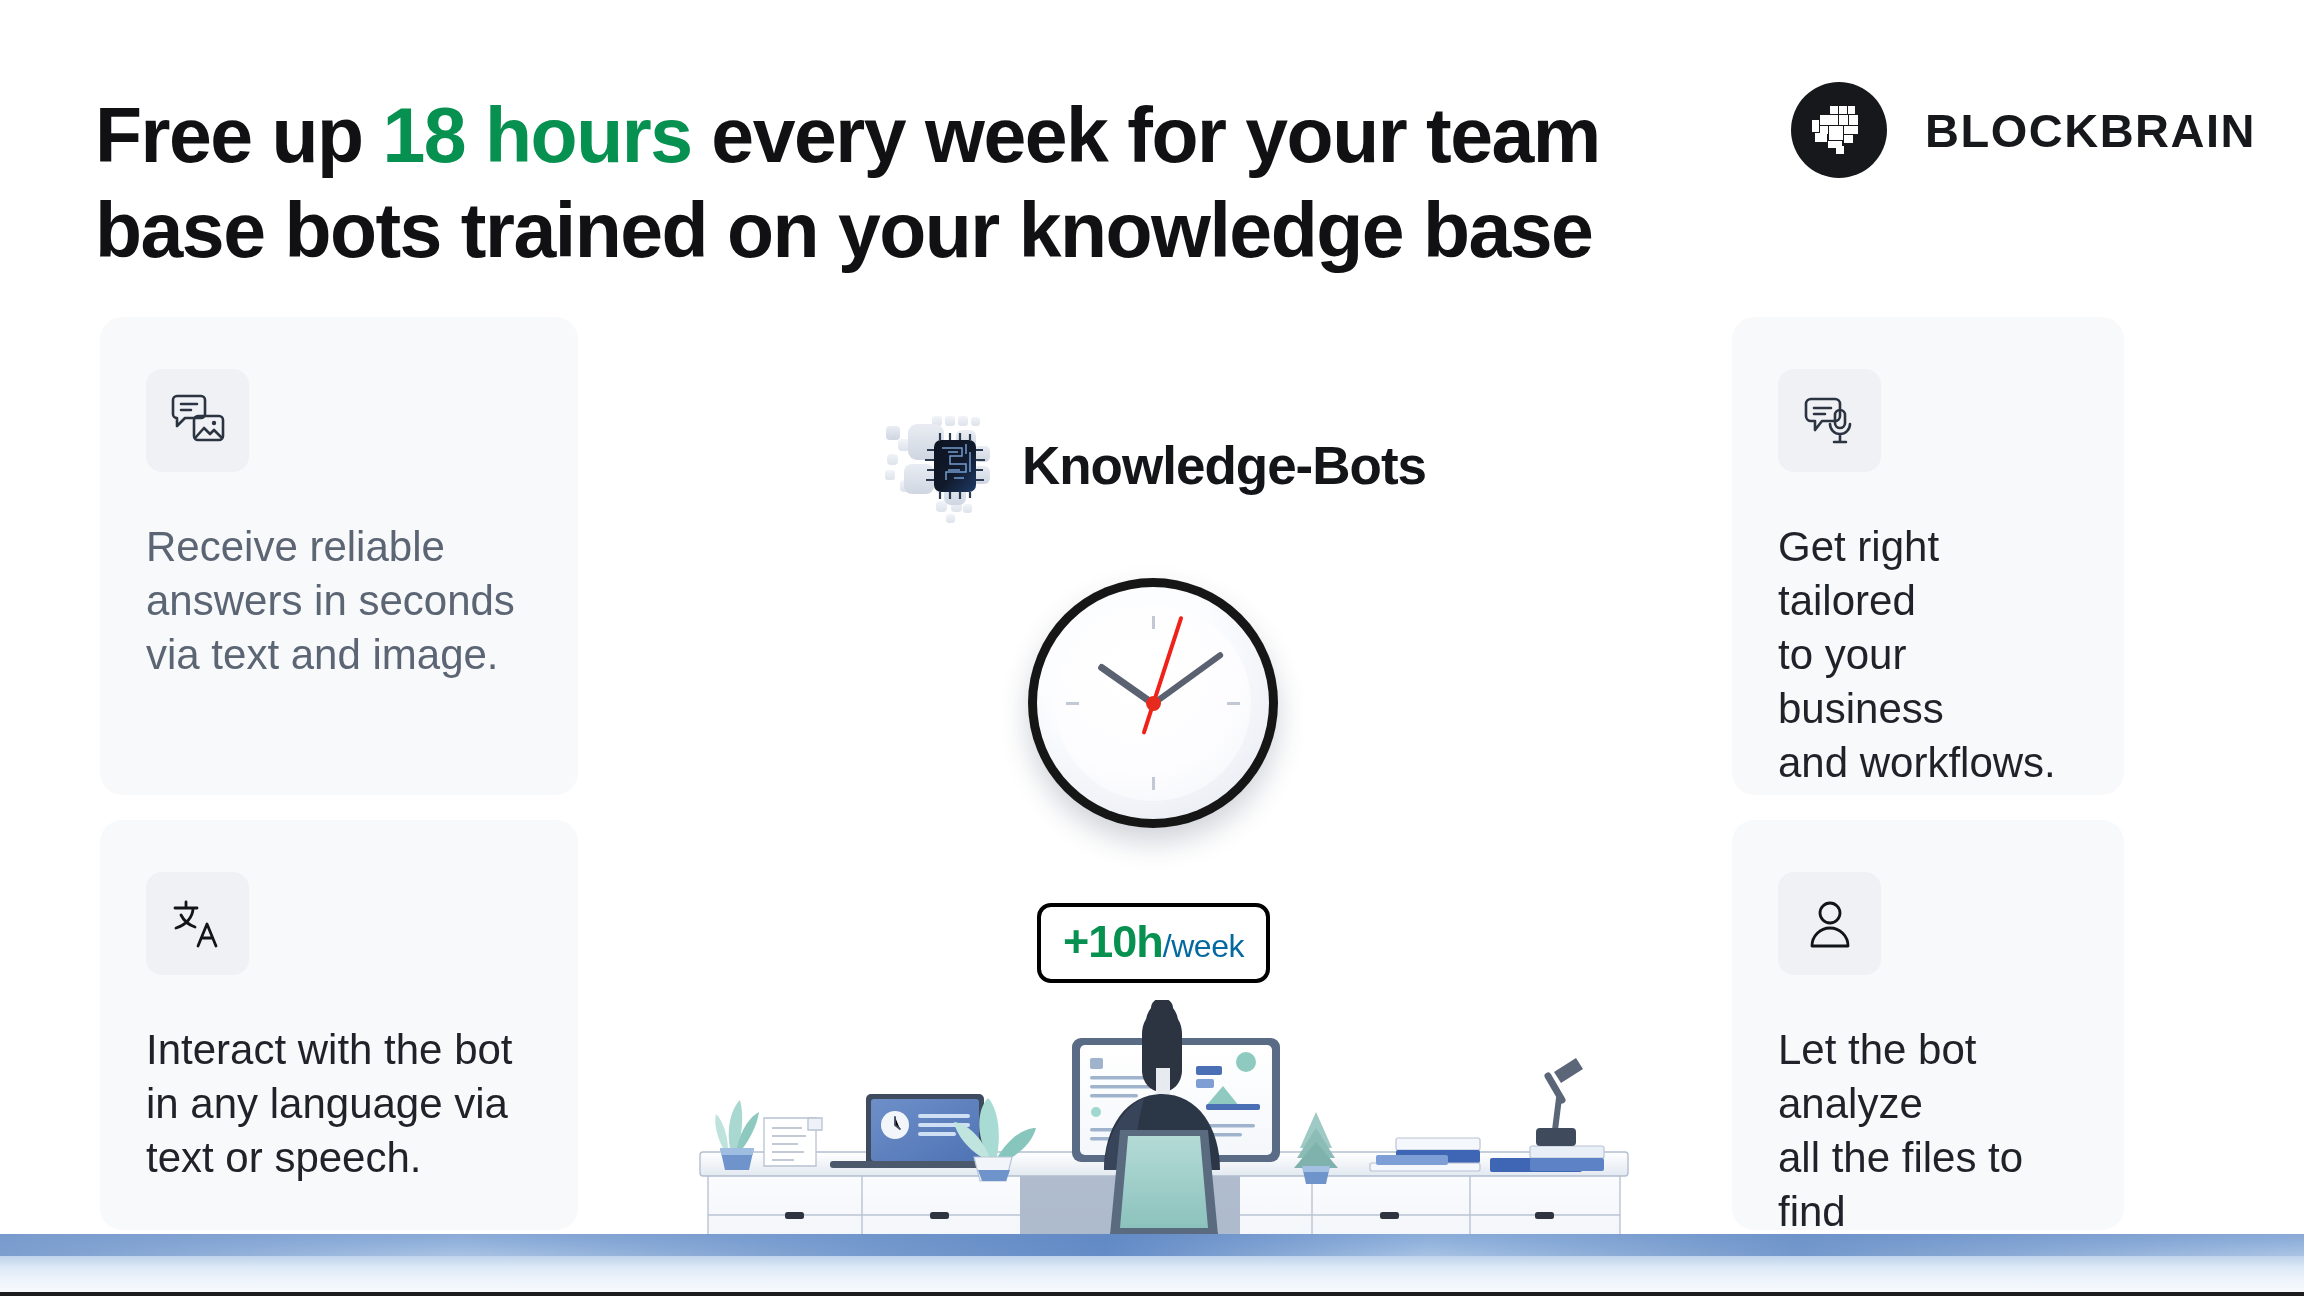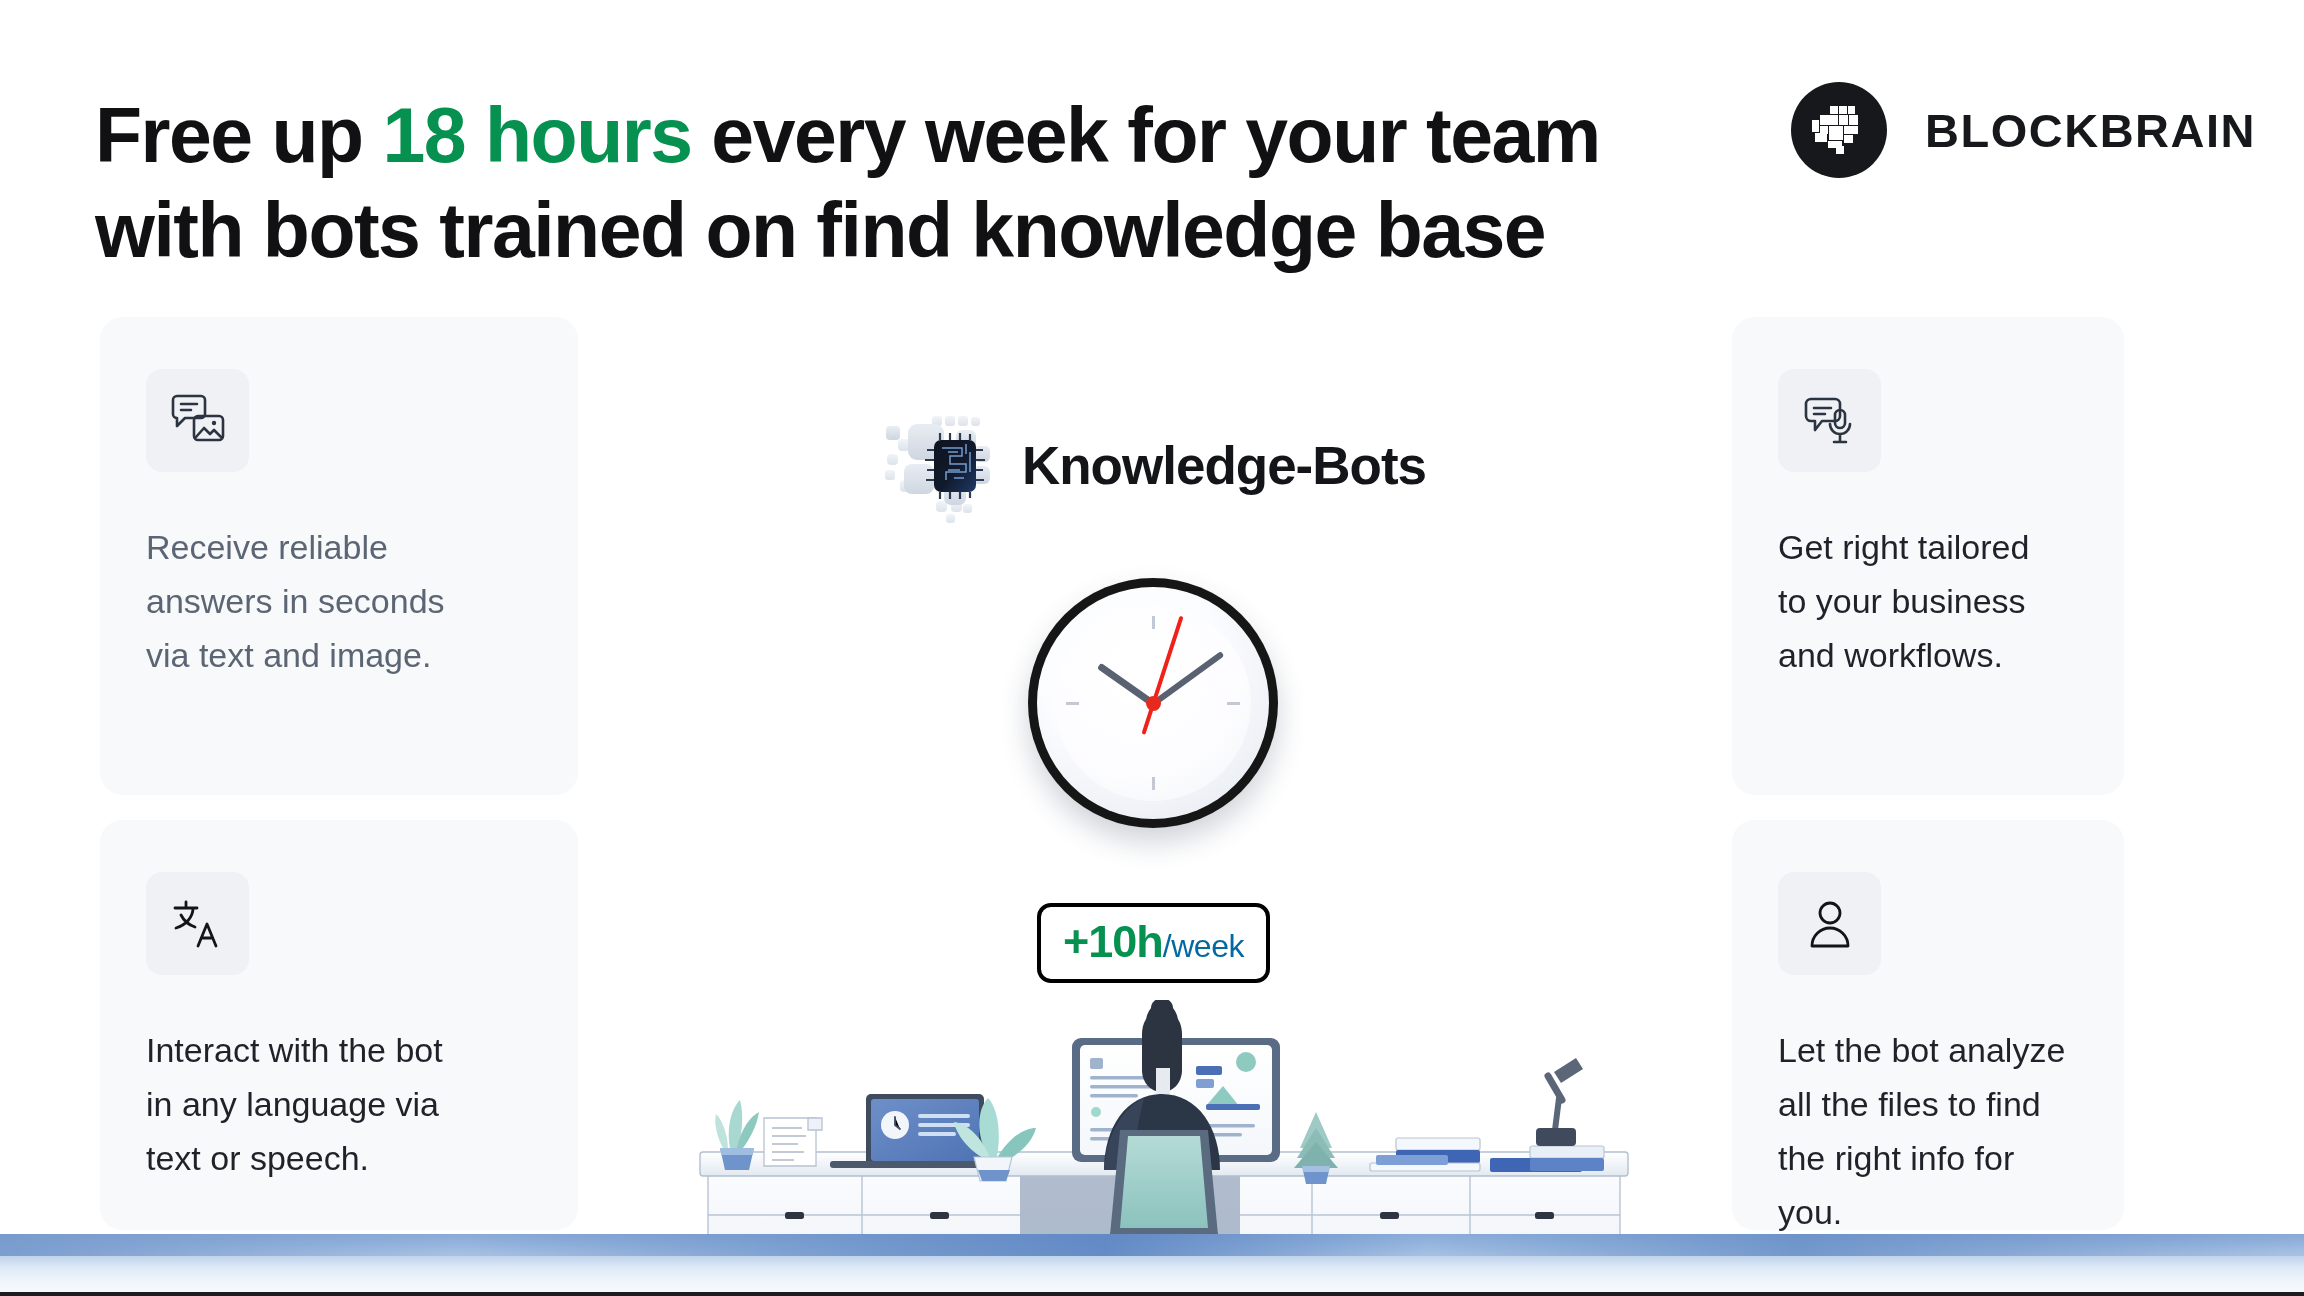--- a/index.html
+++ b/index.html
@@ -58,21 +58,21 @@
   .card.r2 { top:820px; height:410px; }
 
   .icon-tile {
     width:103px; height:103px;
     background:#eff1f4;
     border-radius:16px;
     display:flex; align-items:center; justify-content:center;
   }
   .card-text {
     margin-top:48px;
-    font-size:34px;
+    font-size:42px;
     line-height:54px;
     white-space:pre-line;
   }
   .card-text.muted { color:#5b6573; }
   .card-text.dark  { color:#1f2329; }
 
   
   #center {
     position:absolute;
     left:700px; top:0;
@@ -172,21 +172,21 @@
       rgba(110,148,202,.9) 38%, rgba(96,136,196,.95) 48%,
       rgba(150,182,222,.6) 62%, rgba(108,146,200,.9) 78%,
       rgba(150,180,220,.5) 100%);
   }
 </style>
 </head>
 <body>
 
 <div id="headline">
   <div class="line"><span>Free up </span><span class="accent">18 hours</span><span> every week for your team</span></div>
-  <div class="line">with bots trained on find knowledge base</div>
+  <div class="line">base bots trained on your knowledge base</div>
 </div>
 
 <div id="brand">
   <div id="brand-mark">
     <svg width="58" height="48" viewBox="0 0 58 48">
       <g fill="#ffffff">
         <rect x="20" y="0" width="8" height="8"></rect>
           <rect x="29" y="0" width="8" height="8"></rect>
         <rect x="38" y="0" width="7" height="8"></rect>
         <rect x="10" y="9" width="18" height="10"></rect>

